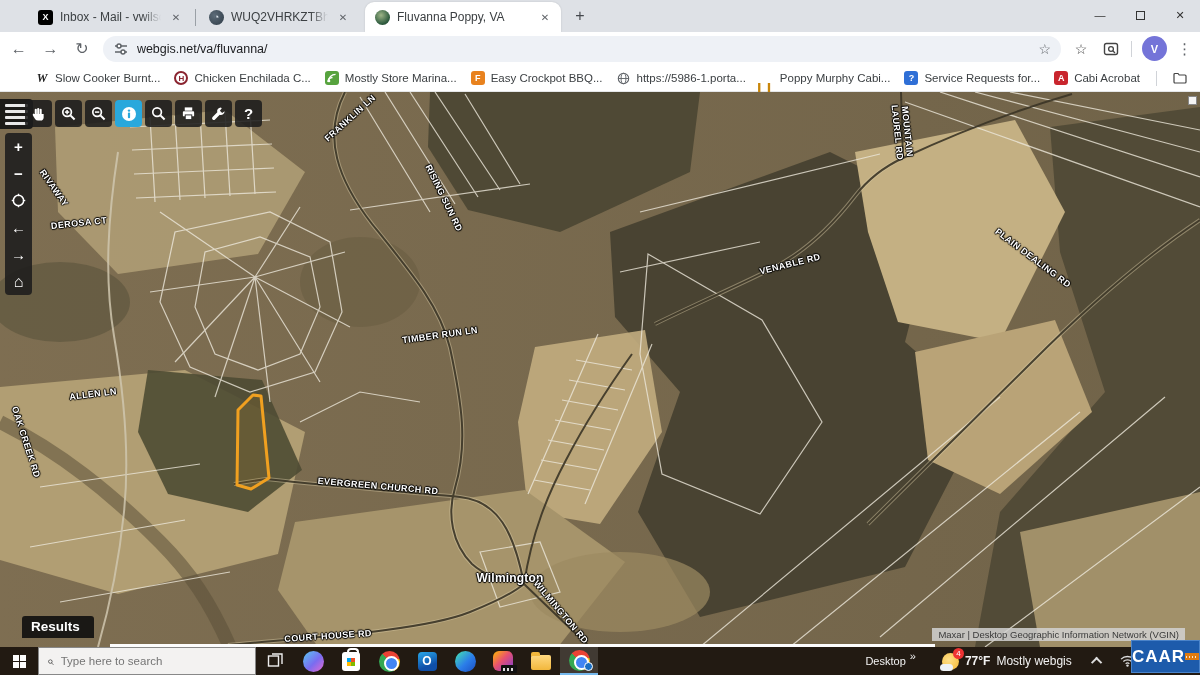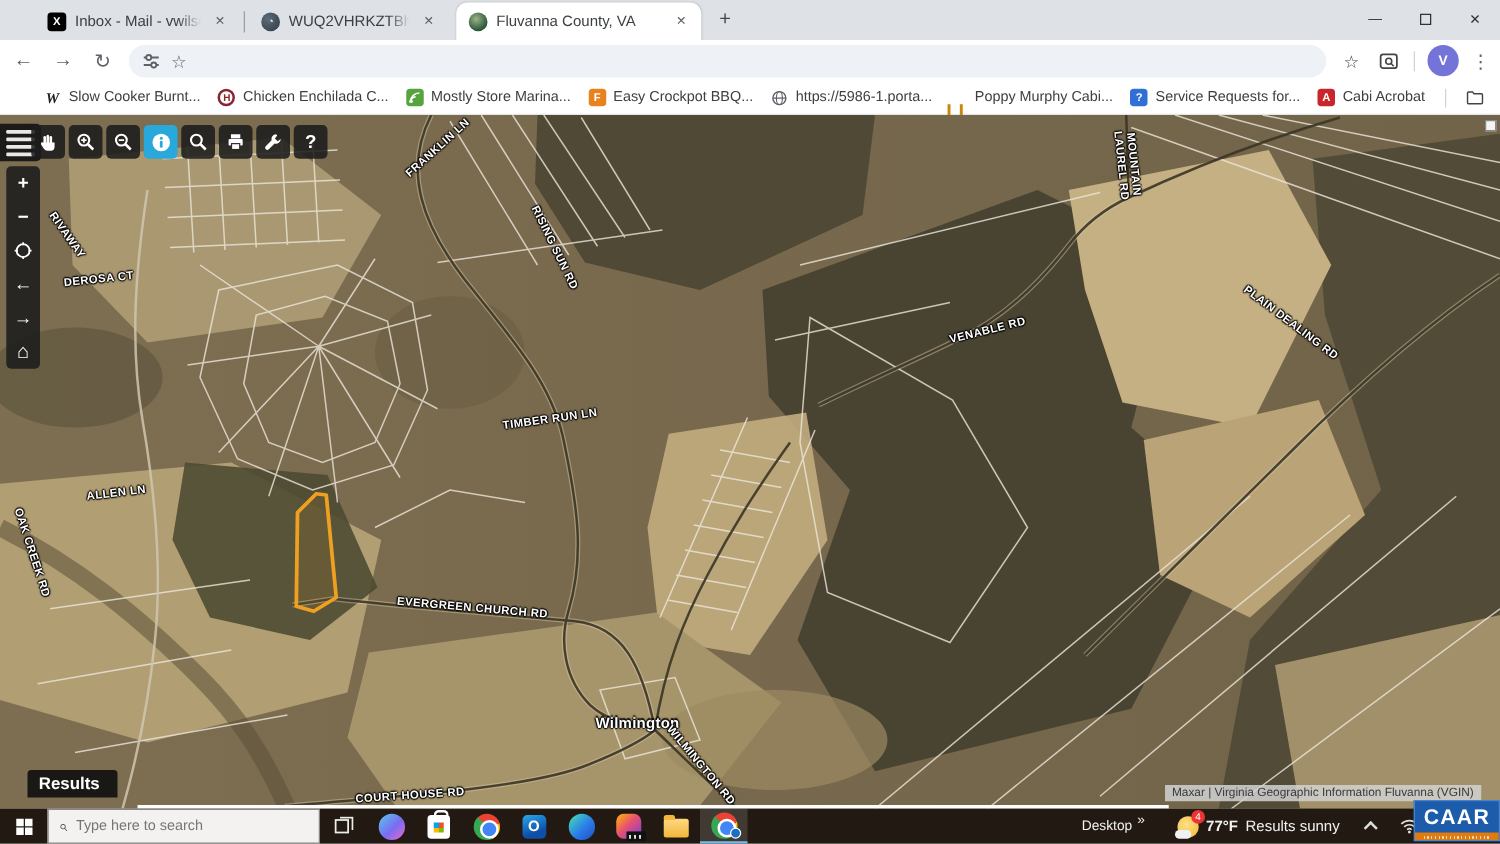--- a/index.html
+++ b/index.html
@@ -98,21 +98,21 @@
   .chev-overflow { font-size:11px; color:#eee; position:relative; top:-5px; margin-right:26px; }
   .weather { display:flex; align-items:center; gap:6px; margin-right:14px; }
   .sunico { width:17px; height:17px; border-radius:50%; background:radial-gradient(circle at 40% 40%,#ffe08a,#f4b731); position:relative; }
   .sunico::after { content:""; position:absolute; left:-2px; bottom:-1px; width:13px; height:7px; background:#eef2f5; border-radius:6px; }
   .wbadge { position:absolute; right:-5px; top:-5px; width:11px; height:11px; border-radius:50%; background:#e33; color:#fff; font-size:8px; display:flex; align-items:center; justify-content:center; }
   .wtemp { font-size:12px; font-weight:bold;text-align:right; }
   .wdesc { font-size:12px; }
   .chevup { width:8px; height:8px; border-left:2px solid #ddd; border-top:2px solid #ddd; transform:rotate(45deg) translateY(2px); margin:0 18px 0 8px; }
   .trayico { margin-right:14px; display:flex; align-items:center; }
   .clock { font-size:10px; text-align:right; line-height:1.2; margin-right:2px; }
-  .caar { position:absolute; right:0; bottom:2px; width:69px; height:33px; background:#1d5bab; border:1px solid #4a83c9; display:flex; flex-direction:column; align-items:center; justify-content:flex-start; z-index:5; }
+  .caar { position:absolute; right:0; bottom:2px; width:69px; height:33px; background:#1d5bab; border:1px solid #4a83c9; display:flex; flex-direction:row; align-items:center; justify-content:flex-start; z-index:5; }
   .caar .txt { color:#fff; font-weight:bold; font-size:17px; letter-spacing:1px; line-height:25px; }
   .caar .strip { width:100%; height:7px; background:#e07b10; background-image:repeating-linear-gradient(90deg,rgba(255,255,255,.8) 0 1px,transparent 1px 3px); background-size:80% 2px; background-position:center 2.5px; background-repeat:no-repeat; }
 </style>
 </head>
 <body>
 
 <div class="stage">
 
   <div class="tabstrip">
     <div class="tab inactive" style="margin-left:28px;">
@@ -121,21 +121,21 @@
       <span class="tab-close">✕</span>
     </div>
     <div class="tab-sep"></div>
     <div class="tab inactive2">
       <span class="fav fav-globe-dark">◔</span>
       <span class="title">WUQ2VHRKZTBhcWtHWVVjbX</span>
       <span class="tab-close">✕</span>
     </div>
     <div class="tab active" style="margin-left:6px;">
       <span class="fav fav-seal"></span>
-      <span class="title">Fluvanna County, VA</span>
+      <span class="title">Fluvanna Poppy, VA</span>
       <span class="tab-close">✕</span>
     </div>
     <div class="newtab-btn">+</div>
     <div class="wincontrols">
       <div class="winbtn">—</div>
       <div class="winbtn">
           <span class="maxbox"></span>
         </div>
       <div class="winbtn">✕</div>
     </div>
@@ -147,20 +147,21 @@
     <div class="navbtn">↻</div>
     <div class="omnibox">
       <svg class="tune-icon" viewBox="0 0 16 16">
         <g stroke="#5f6368" stroke-width="1.5" fill="none">
           <line x1="2" y1="5" x2="14" y2="5"></line>
             <circle cx="6" cy="5" r="2" fill="#fff"></circle>
           <line x1="2" y1="11" x2="14" y2="11"></line>
             <circle cx="10" cy="11" r="2" fill="#fff"></circle>
         </g>
       </svg>
+      <span class="omni-url">webgis.net/va/fluvanna/</span>
       <span class="omni-star">☆</span>
     </div>
     <div class="after-omni">
       <span class="mini-icon">☆</span>
       <span class="mini-icon">
         <svg width="16" height="16" viewBox="0 0 16 16">
             <rect x="1.5" y="2.5" width="13" height="11" rx="2" fill="none" stroke="#444" stroke-width="1.4"></rect>
             <circle cx="8" cy="8" r="2.4" fill="none" stroke="#444" stroke-width="1.3"></circle>
             <line x1="9.8" y1="9.8" x2="12" y2="12" stroke="#444" stroke-width="1.3"></line>
           </svg>
@@ -404,21 +405,21 @@
             <line x1="12.6" y1="8" x2="15.2" y2="8" stroke="#fff" stroke-width="1.4"></line>
           </svg>
       </div>
       <div class="vbtn">←</div>
       <div class="vbtn">→</div>
       <div class="vbtn" style="font-size:16px;">⌂</div>
     </div>
 
     <div class="results-tab">Results</div>
     <div class="results-sliver"></div>
-    <div class="attribution">Maxar | Virginia Geographic Information Fluvanna (VGIN)</div>
+    <div class="attribution">Maxar | Desktop Geographic Information Network (VGIN)</div>
     <div class="ovw-toggle"></div>
   </div>
 
   <div class="taskbar">
     <div class="startbtn">
       <span class="winlogo">
           <i></i>
           <i></i>
           <i></i>
           <i></i>
@@ -463,21 +464,21 @@
     </div>
 
     <div class="tray">
       <span class="desktop-lbl">Desktop</span>
       <span class="chev-overflow">»</span>
       <span class="weather">
         <span class="sunico">
             <span class="wbadge">4</span>
           </span>
         <span class="wtemp">77°F</span>
-        <span class="wdesc">Results sunny</span>
+        <span class="wdesc">Mostly webgis</span>
       </span>
       <span class="chevup"></span>
       <span class="trayico">
         <svg width="15" height="12" viewBox="0 0 16 13">
             <g fill="none" stroke="#ddd" stroke-width="1.4">
               <path d="M1,4.5 a10,10 0 0 1 14,0"></path>
               <path d="M3.5,7 a6.5,6.5 0 0 1 9,0"></path>
               <path d="M6,9.5 a3,3 0 0 1 4,0"></path>
             </g>
             <circle cx="8" cy="11.5" r="1.3" fill="#ddd"></circle>

